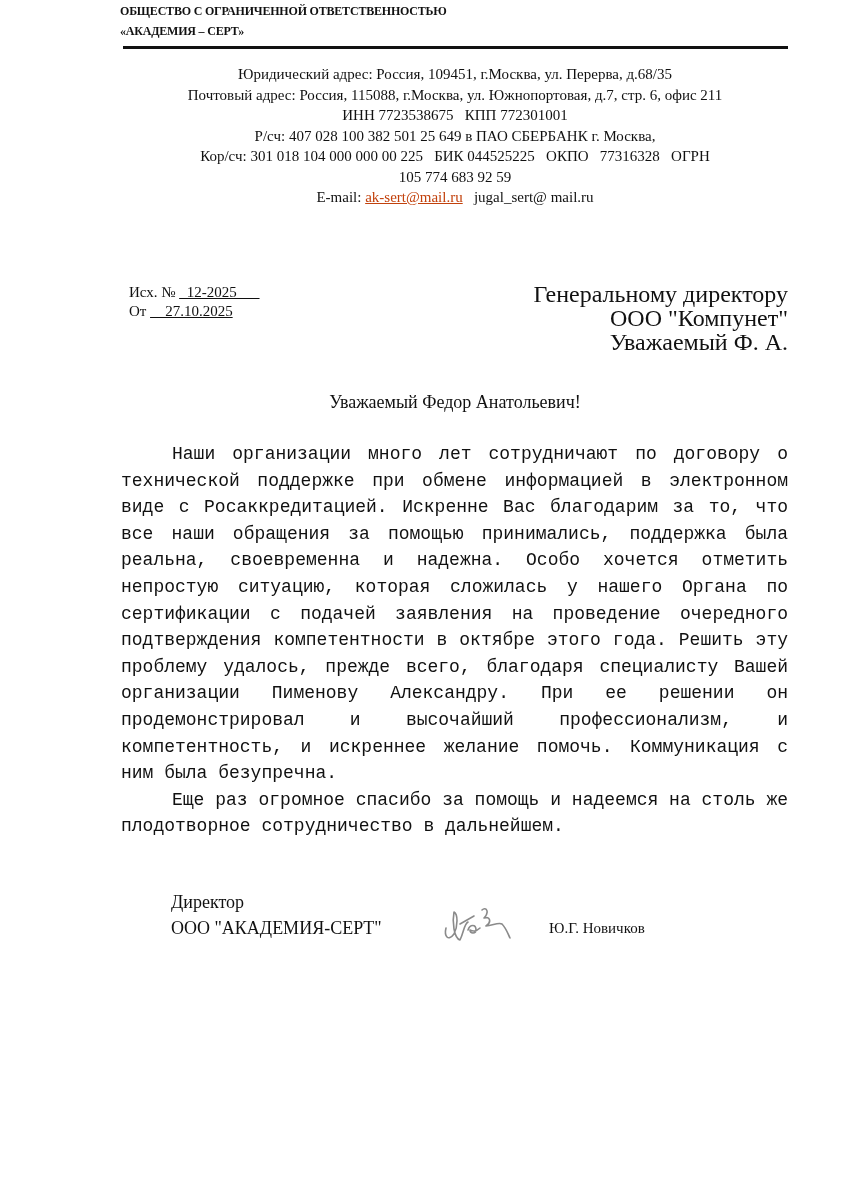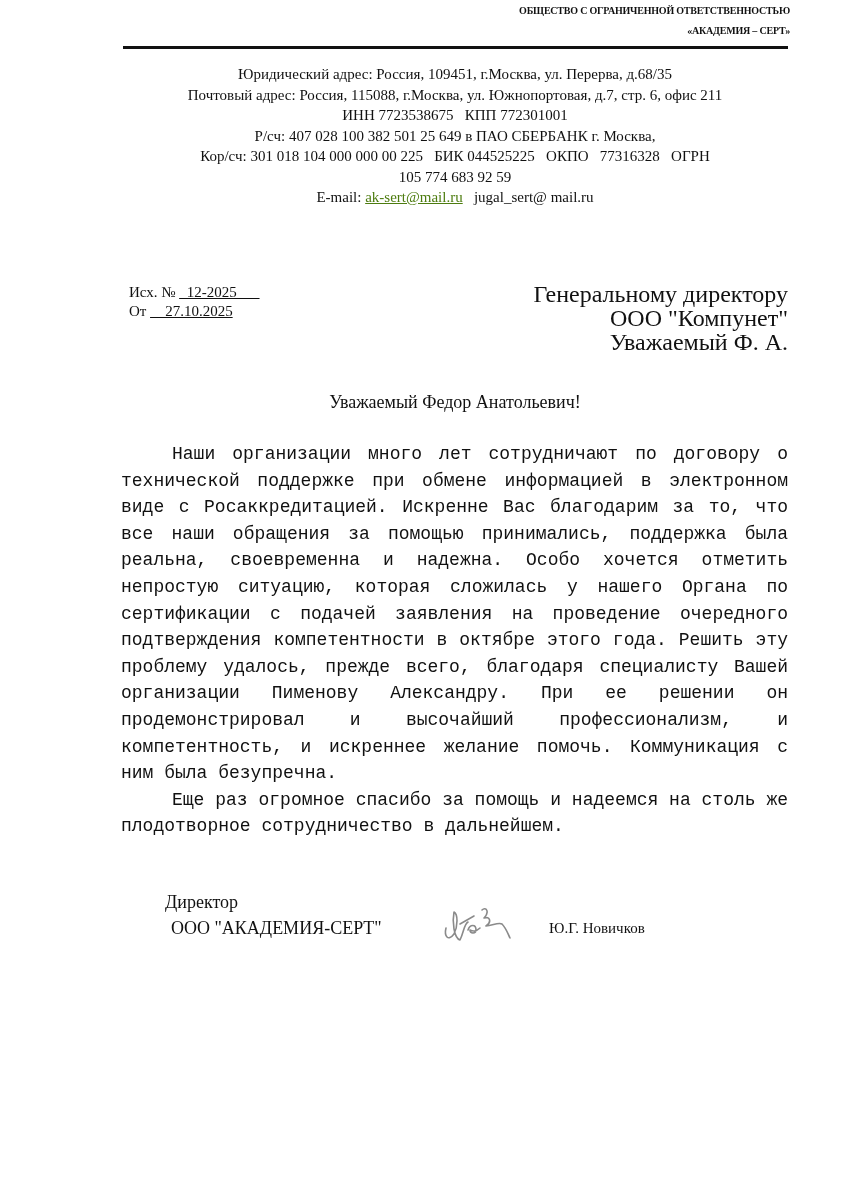--- a/index.html
+++ b/index.html
@@ -1,38 +1,38 @@
 <!DOCTYPE html>
 <html><head>
 <meta charset="utf-8">
 <style>
   html, body { margin: 0; padding: 0; background: #ffffff; }
   body { width: 849px; height: 1200px; position: relative; overflow: hidden;
          font-family: "Liberation Serif", "DejaVu Serif", serif; color: #111; }
   .page { position: absolute; left: 0; top: 0; width: 849px; height: 1200px; }
-  .org-title { position: absolute; left: 120px; width: 670px; text-align: right;
-               font-weight: bold; font-size: 10px; line-height: 20px; letter-spacing: -0.2px; }
+  .org-title { position: absolute; left: 120px; width: 670px; text-align: left;
+               font-weight: bold; font-size: 12px; line-height: 20px; letter-spacing: -0.2px; }
   .org-title.l1 { top: 1px; }
   .org-title.l2 { top: 21px; }
   .header-rule { position: absolute; left: 123px; top: 46px; width: 665px; height: 3px; background: #111; }
   .reqs { position: absolute; left: 120px; top: 64px; width: 670px; text-align: center;
           font-size: 15px; line-height: 20.5px; }
   .reqs .line { display: block; white-space: pre; }
-  .reqs a { color: #4d7c0f; text-decoration: underline; }
+  .reqs a { color: #c2410c; text-decoration: underline; }
   .ref { position: absolute; left: 129px; top: 283px; font-size: 15px; line-height: 19px; }
   .ref .u { text-decoration: underline; }
   .ref .i { }
   .addressee { position: absolute; right: 61px; top: 282px; text-align: right;
                font-size: 24px; line-height: 24px; }
   .salutation { position: absolute; left: 120px; top: 390px; width: 670px; text-align: center;
                 font-size: 18px; line-height: 24px; }
   .body-text { position: absolute; left: 121px; top: 441px; width: 667px;
                font-size: 18px; line-height: 26.6px; text-align: justify; }
   .body-text p { margin: 0; text-indent: 51px; font-family: Liberation Mono, monospace; }
-  .sign { position: absolute; left: 165px; top: 890px; font-size: 18px; line-height: 25px; }
+  .sign { position: absolute; left: 171px; top: 890px; font-size: 18px; line-height: 25px; }
   .sign-org { position: absolute; left: 171px; top: 916px; font-size: 18px; line-height: 25px; }
   .sign-name { position: absolute; left: 549px; top: 916px; font-size: 15px; line-height: 25px; }
   .signature { position: absolute; left: 440px; top: 902px; width: 80px; height: 44px; }
 </style>
 </head>
 <body>
 
 <div class="page">
 
   <div class="org-title l1">ОБЩЕСТВО С ОГРАНИЧЕННОЙ ОТВЕТСТВЕННОСТЬЮ</div>

